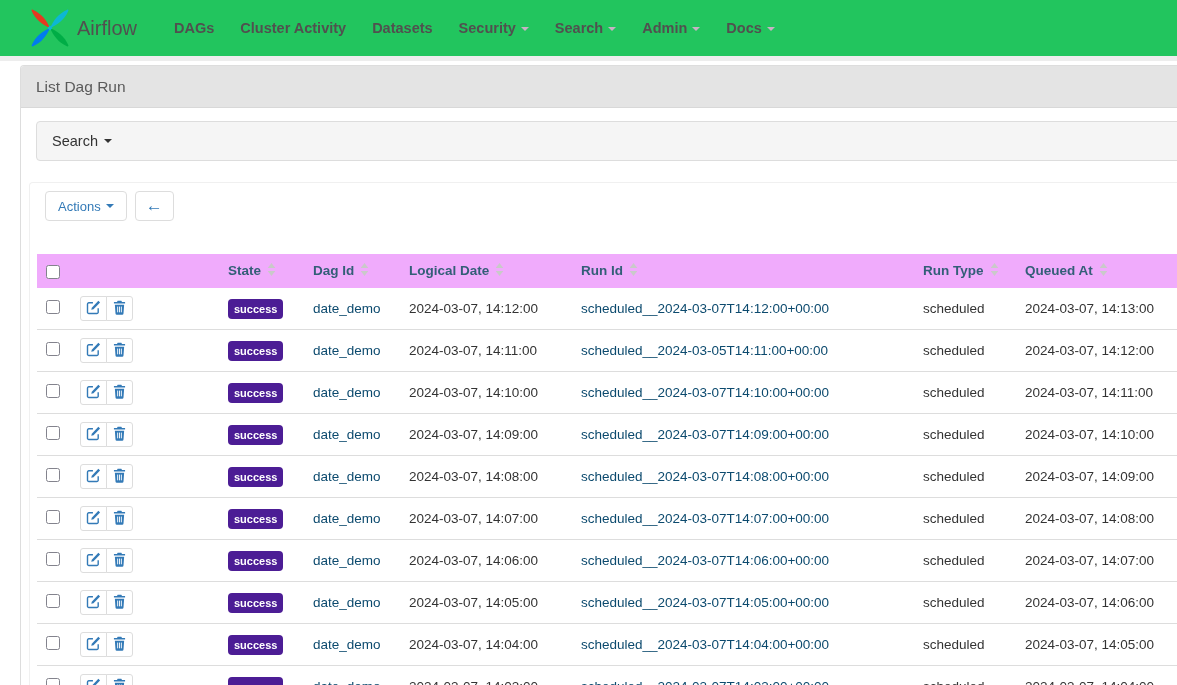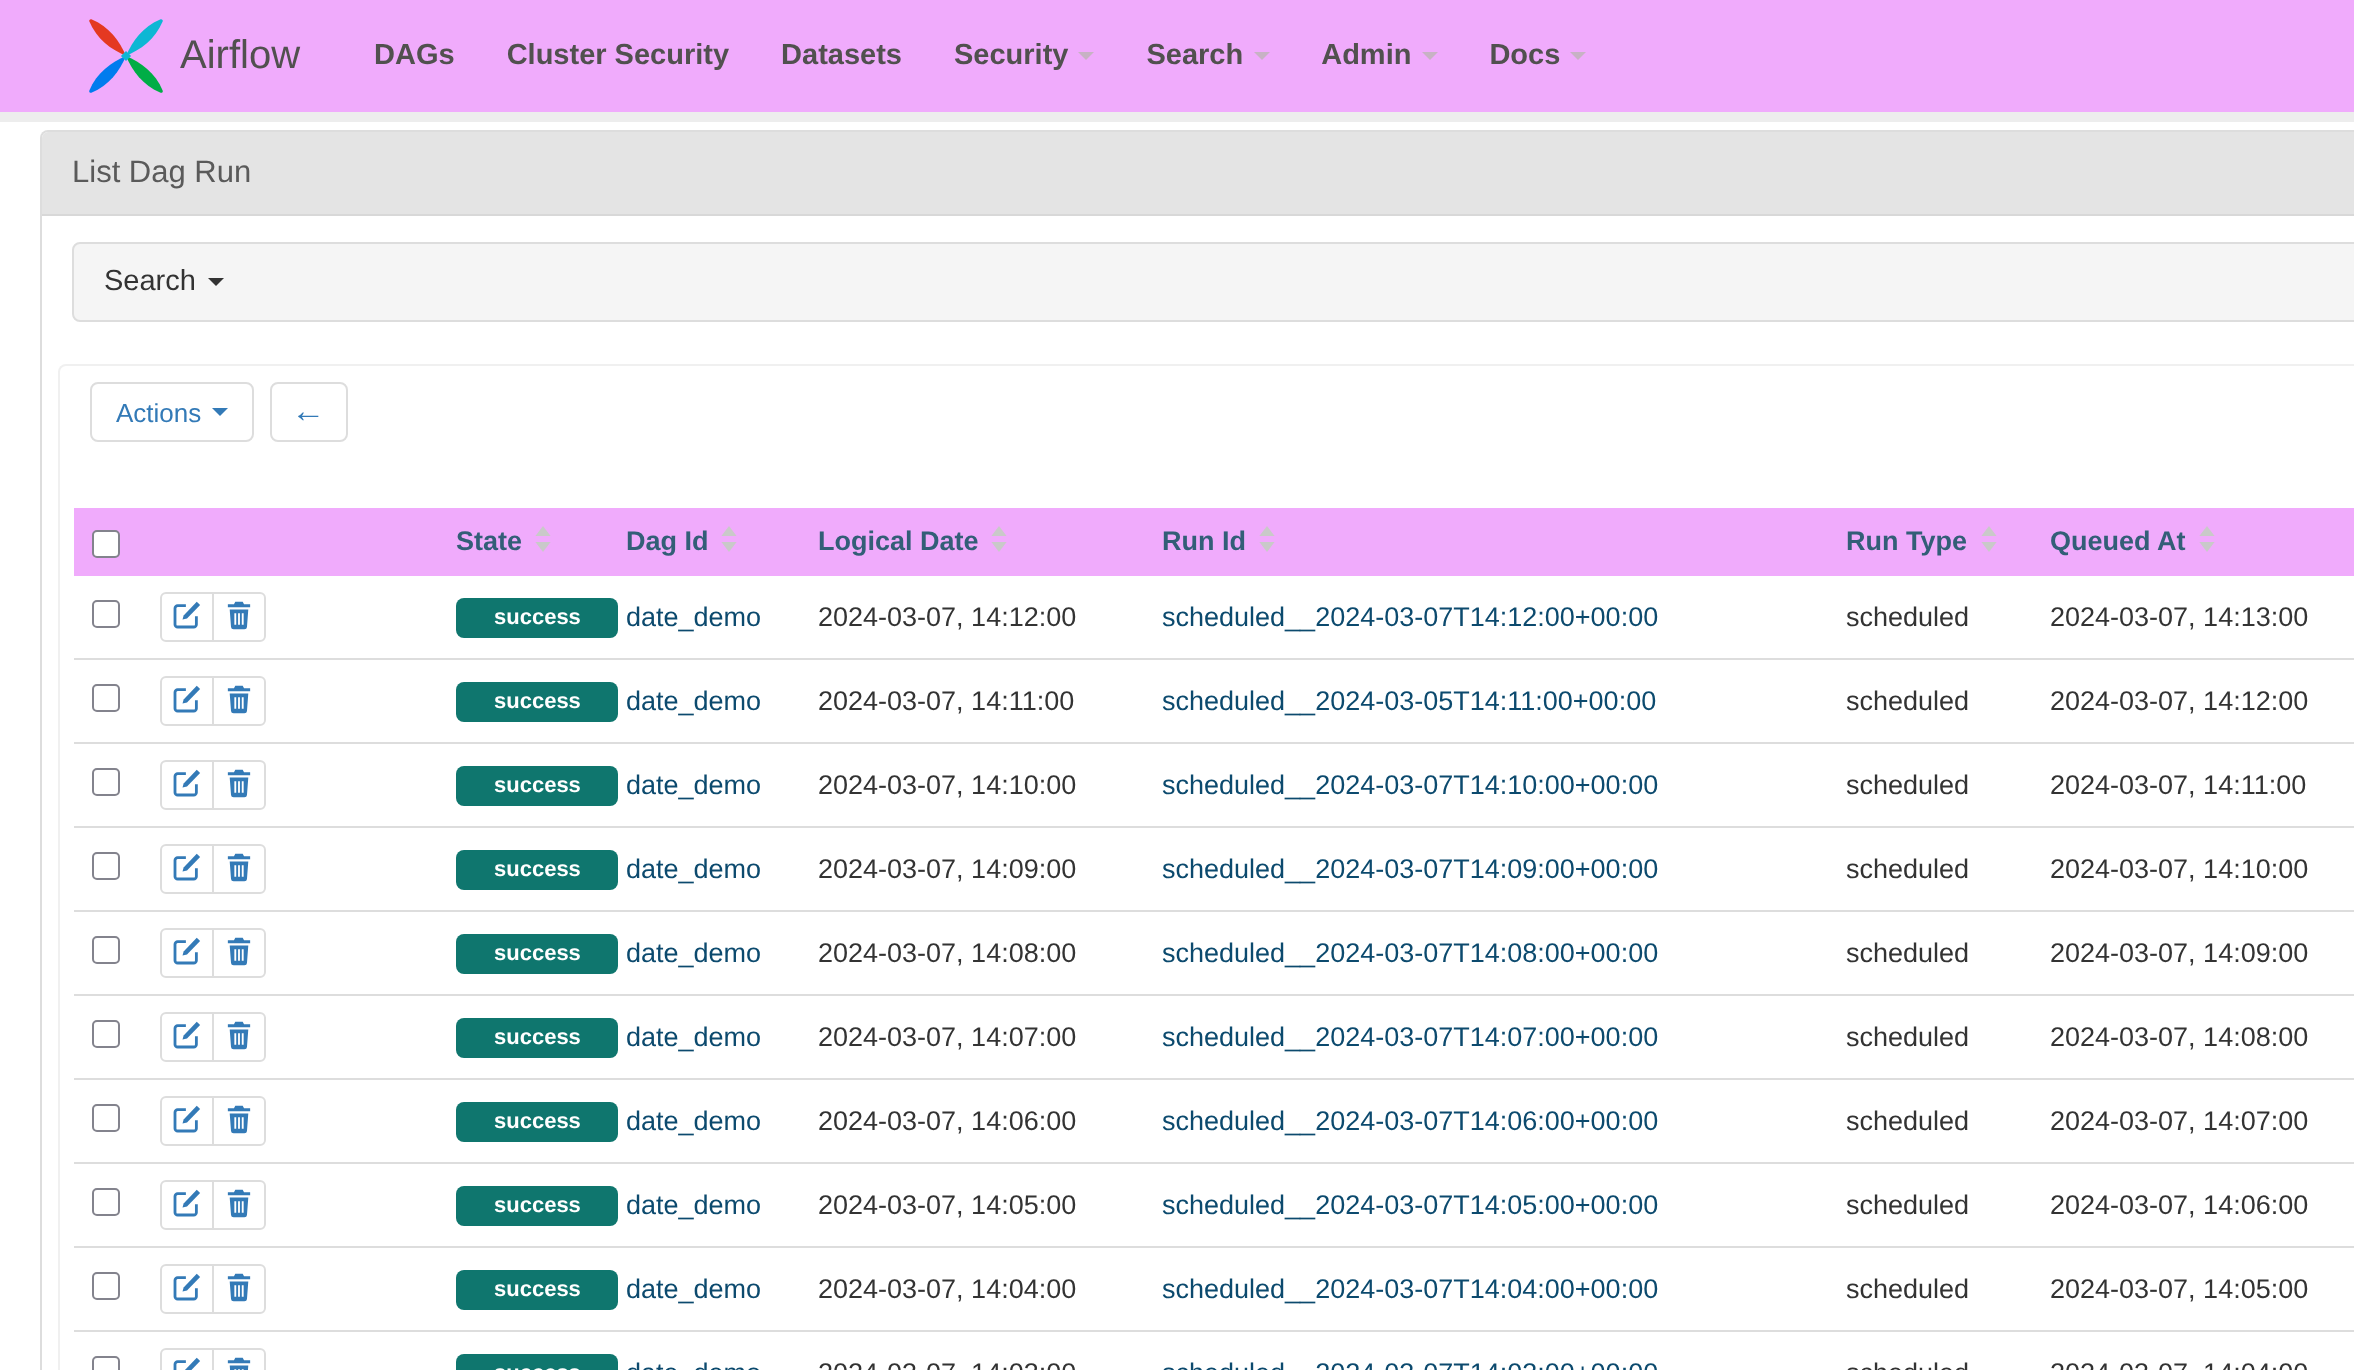--- a/index.html
+++ b/index.html
@@ -1,21 +1,21 @@
 <!DOCTYPE html>
 <html><head>
 <meta charset="utf-8">
 <style>
   * { margin:0; padding:0; box-sizing:border-box; }
   html,body { width:1177px; height:685px; overflow:hidden; background:#fff;
               font-family:"Liberation Sans", sans-serif; }
 
   
-  .navbar { height:61px; display:flex; align-items:center; padding-left:42px;
-            background:#f0abfc; border-bottom:5px solid #ededed; }
+  .navbar { height:61px; display:flex; align-items:center; padding-left:29px;
+            background:#22c55e; border-bottom:5px solid #ededed; }
   .brand { display:flex; align-items:center; margin-right:24px; cursor:pointer; }
   .brand svg { display:block; }
   .brand-text { font-size:20px; color:#51504f; margin-left:6px; }
   .nav-items { display:flex; align-items:flex-end; }
   .nav-item { padding:0 13px; font-size:14.5px; font-weight:bold; color:#51504f;
               cursor:pointer; white-space:nowrap; }
   .caret { display:inline-block; width:0; height:0; margin-left:5px; vertical-align:2px;
            border-left:4px solid transparent; border-right:4px solid transparent;
            border-top:4px solid #c7b2c4; }
 
@@ -57,43 +57,43 @@
   tbody tr:first-child td { border-top:none; }
   .checkbox { display:inline-block; width:14px; height:14px; background:#fff;
               border:1.5px solid #83838d; border-radius:2.5px; cursor:pointer; }
   th .checkbox { vertical-align:middle; }
   .btn-group { display:inline-flex; margin-left:4px; }
   .icon-btn { width:27px; height:25px; background:#fff; border:1px solid #ddd;
               display:inline-flex; align-items:center; justify-content:center;
               cursor:pointer; }
   .icon-btn:first-child { border-radius:3px 0 0 3px; }
   .icon-btn:last-child  { border-radius:0 3px 3px 0; margin-left:-1px; }
-  .badge { display:inline-block; background:#0f766e; color:#fff; font-size:11px;
-           font-weight:bold; padding:4px 19px; border-radius:4px; }
+  .badge { display:inline-block; background:#4c1d95; color:#fff; font-size:11px;
+           font-weight:bold; padding:4px 6px; border-radius:4px; }
   a.cell-link { color:#0c4a6e; text-decoration:none; cursor:pointer; }
 </style>
 </head>
 <body>
 
 <div class="navbar">
   <div class="brand">
     <span>
       <svg width="42" height="42" viewBox="0 0 40 40">
         <path d="M20 20 C13 17 6 12 2.5 3.5 C2.3 2.9 2.9 2.3 3.5 2.5 C12 6 17 13 20 20 Z" fill="#E43921"></path>
         <path d="M20 20 C13 17 6 12 2.5 3.5 C2.3 2.9 2.9 2.3 3.5 2.5 C12 6 17 13 20 20 Z" fill="#0DB7D4" transform="rotate(90 20 20)"></path>
         <path d="M20 20 C13 17 6 12 2.5 3.5 C2.3 2.9 2.9 2.3 3.5 2.5 C12 6 17 13 20 20 Z" fill="#00AD46" transform="rotate(180 20 20)"></path>
         <path d="M20 20 C13 17 6 12 2.5 3.5 C2.3 2.9 2.9 2.3 3.5 2.5 C12 6 17 13 20 20 Z" fill="#017CEE" transform="rotate(270 20 20)"></path>
         <rect x="18.3" y="18.3" width="3.4" height="3.4" transform="rotate(45 20 20)" fill="#0DB7D4"></rect>
       </svg>
     </span>
     <span class="brand-text">Airflow</span>
   </div>
   <div class="nav-items">
     <span class="nav-item">DAGs</span>
-    <span class="nav-item">Cluster Security</span>
+    <span class="nav-item">Cluster Activity</span>
     <span class="nav-item">Datasets</span>
     <span class="nav-item"><span>Security</span><span class="caret"></span></span>
     <span class="nav-item"><span>Search</span><span class="caret"></span></span>
     <span class="nav-item"><span>Admin</span><span class="caret"></span></span>
     <span class="nav-item"><span>Docs</span><span class="caret"></span></span>
   </div>
 </div>
 
 <div class="panel">
   <div class="panel-heading">List Dag Run</div>

